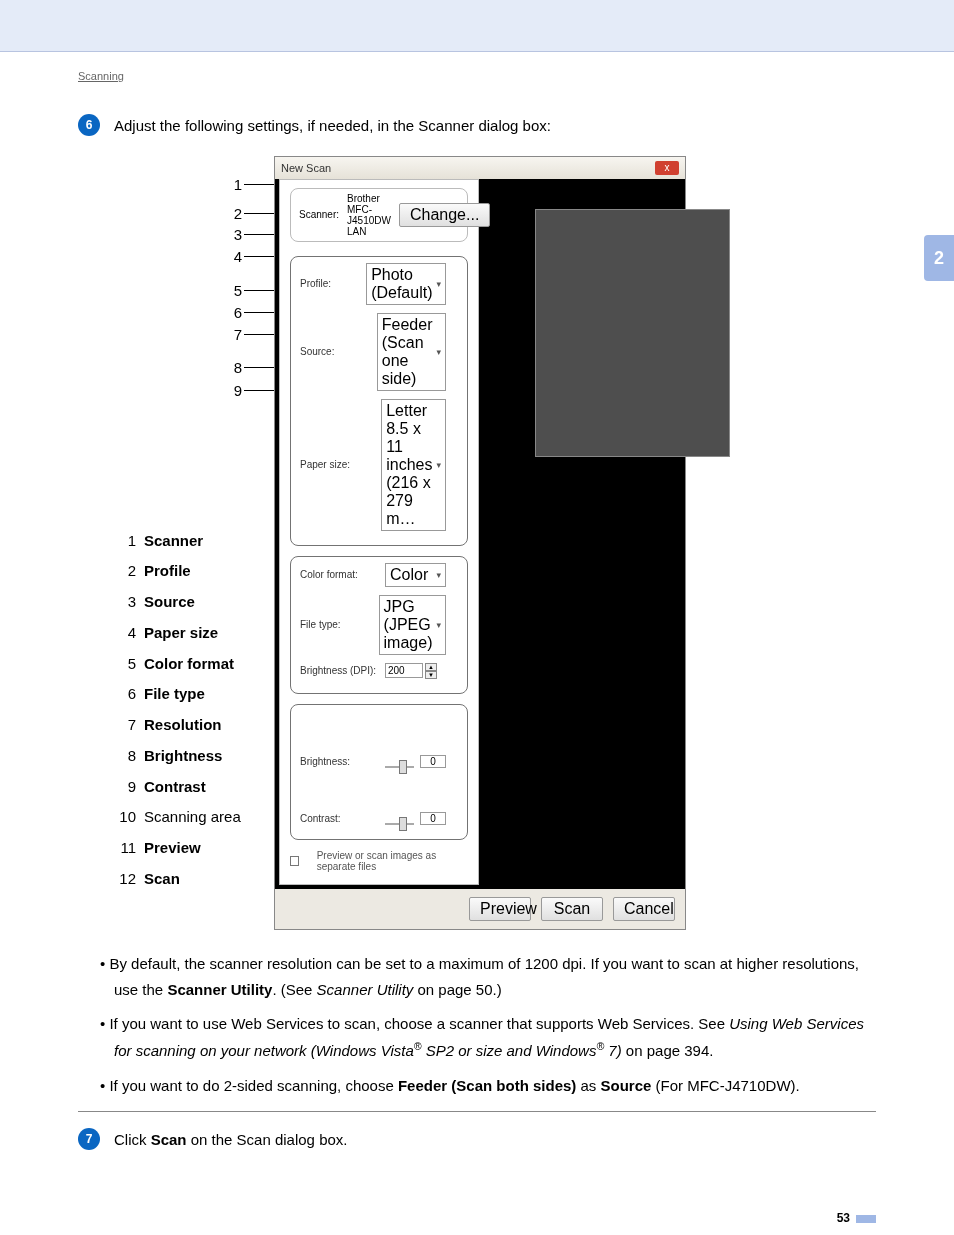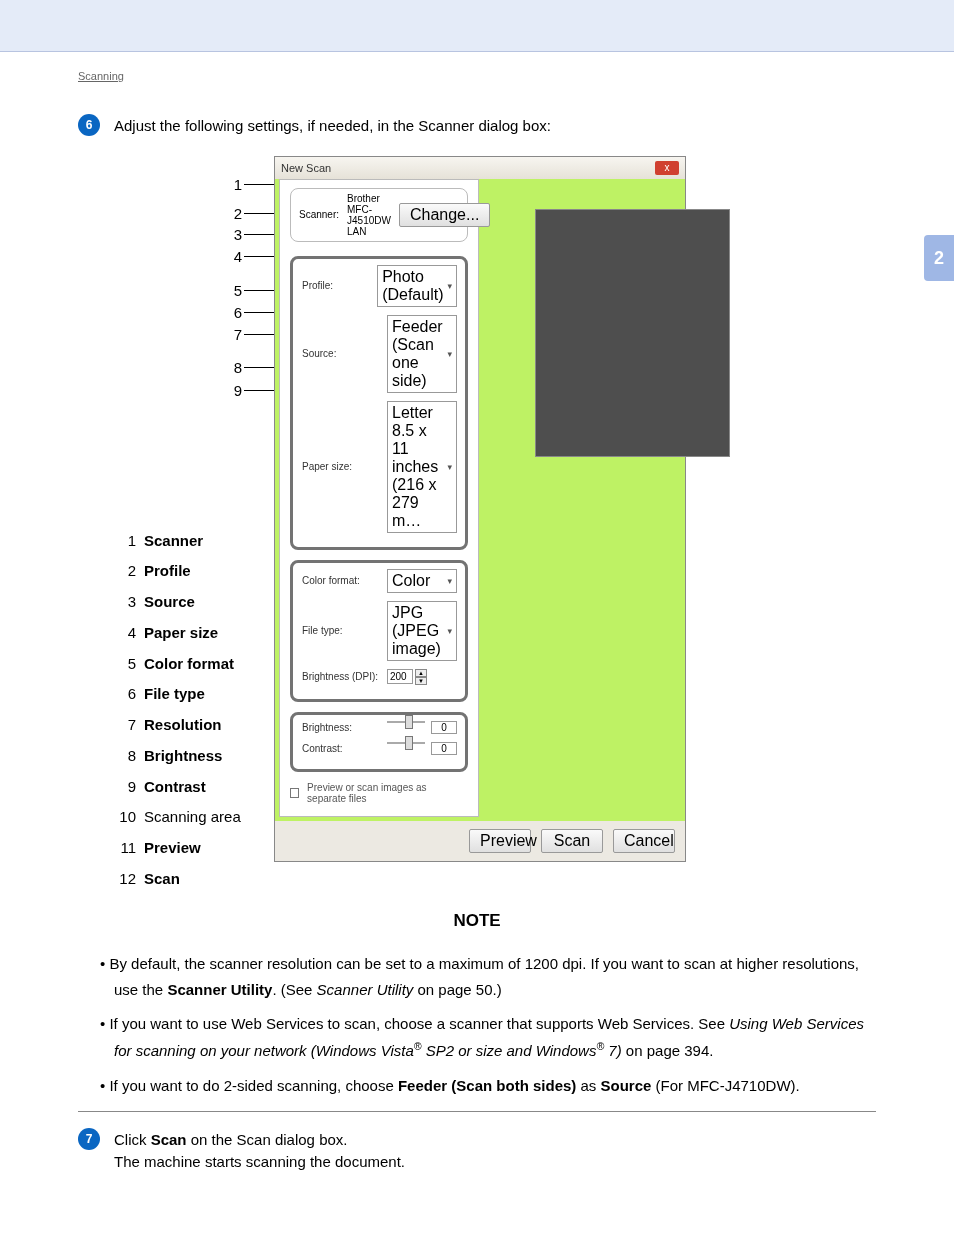--- a/index.html
+++ b/index.html
@@ -90,21 +90,21 @@
     position: absolute;
     width: 1px;
     background: #000;
   }
   
   .dialog {
     position: absolute;
     left: 52px;
     top: 0;
     width: 412px;
-    background: #bef264;
+    background: #000000;
     border: 1px solid #888;
     font-size: 10px;
   }
   .dlg-title {
     display:flex;
     justify-content:space-between;
     align-items:center;
     padding: 4px 6px;
     background: linear-gradient(#f7f5f0,#e6e2d8);
   }
@@ -148,41 +148,41 @@
     padding: 2px 10px;
     border-radius: 2px;
   }
   .dlg-scanner-line {
     display:flex; align-items:center; gap:8px;
     border:1px solid #bbb; border-radius:8px;
     padding: 4px 8px; margin-bottom: 14px;
     font-size:10px;
   }
   .dlg-group {
-    border: 3px solid #737373;
+    border: 1px solid #737373;
     border-radius: 8px;
-    padding: 6px 8px 6px 8px;
+    padding: 6px 21px 6px 8px;
     margin-bottom: 10px;
   }
   .slider-row {
-    display:flex; align-items:flex-start; gap:6px; margin-bottom:8px;
+    display:flex; align-items:flex-end; gap:6px; margin-bottom:8px;margin-top:44px;
   }
   .slider-track {
     flex:1; height:2px; background:#aaa; position:relative;
   }
   .slider-thumb {
     position:absolute; width:8px; height:14px; background:#ddd;
     border:1px solid #777; top:-6px; left:48%;
   }
   .slider-val {
     width:26px; border:1px solid #999; font-size:10px; text-align:center;
   }
   .dlg-check-row {
     font-size:10px; color:#555; margin: 6px 0 2px 0;
-    display:flex; align-items:center; gap:8px;
+    display:flex; align-items:center; gap:18px;
   }
   .dlg-check-row .box {
     width:10px; height:10px; border:1px solid #777; background:#fff;
   }
   .dlg-buttons {
     display:flex; justify-content:flex-end; gap:10px;
     padding: 8px 10px;
     background: #ece9e2;
   }
   .dlg-buttons .dlg-btn { width: 62px; text-align:center; }
@@ -192,21 +192,21 @@
     top: 30px;
     width: 195px;
     height: 248px;
     border: 1px solid #888;
     background: #4e4e4e;
   }
   .dlg-spinner {
     display:flex; align-items:center; gap:2px;
   }
   .dlg-spinner input {
-    width: 26px; font-size:10px; border:1px solid #999; padding:1px 2px;
+    width: 38px; font-size:10px; border:1px solid #999; padding:1px 2px;
   }
   .spin-btns {
     display:flex; flex-direction:column;
   }
   .spin-btns span {
     font-size:6px; line-height:6px; border:1px solid #888;
     width:12px; text-align:center; background:#eee;
   }
   
   .field-list {
@@ -457,21 +457,20 @@
     <li>
       <span>If you want to do 2-sided scanning, choose </span><b>Feeder (Scan both sides)</b><span> as </span><b>Source</b><span> (For MFC-J4710DW).</span>
     </li>
   </ul>
   <div class="note-bottom-rule"></div>
 
   <div class="step-row">
     <div class="step-bullet">7</div>
     <div class="step-text">
       <span>Click </span><b>Scan</b><span> on the Scan dialog box.</span><br>
-      <span>The machine starts scanning the document.</span>
     </div>
   </div>
 
   <div class="pg-num">
     <span>53</span><span class="bar"></span>
   </div>
 
 </div>
 
 </body></html>

